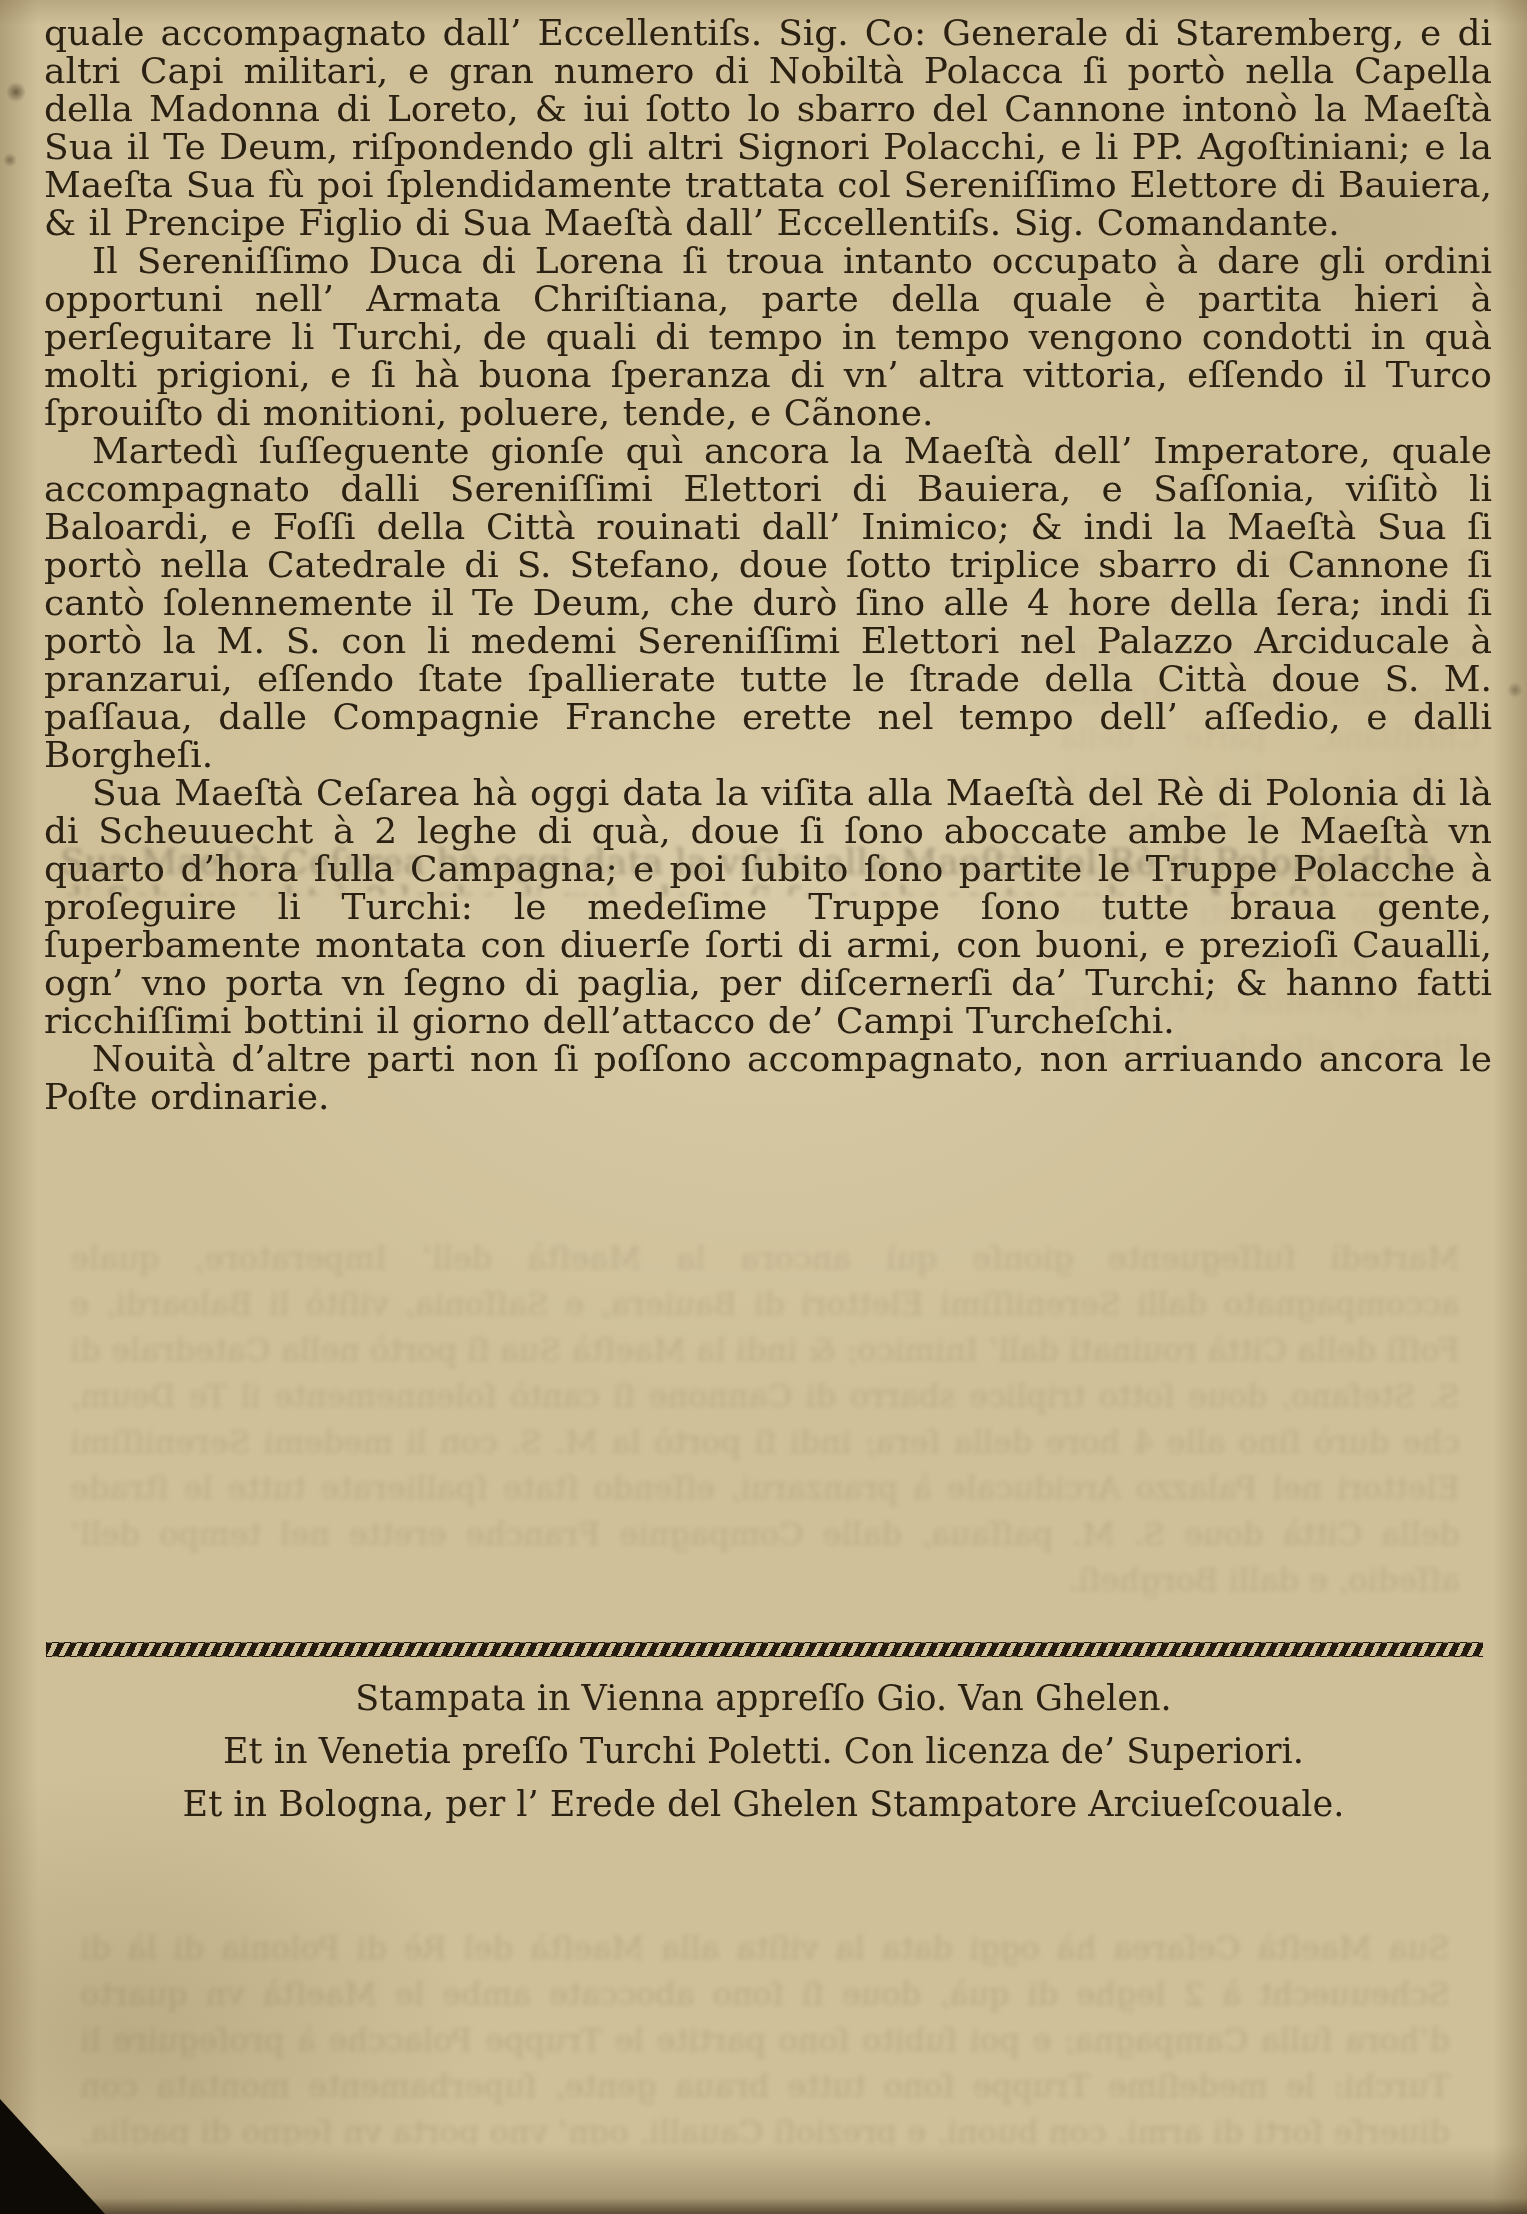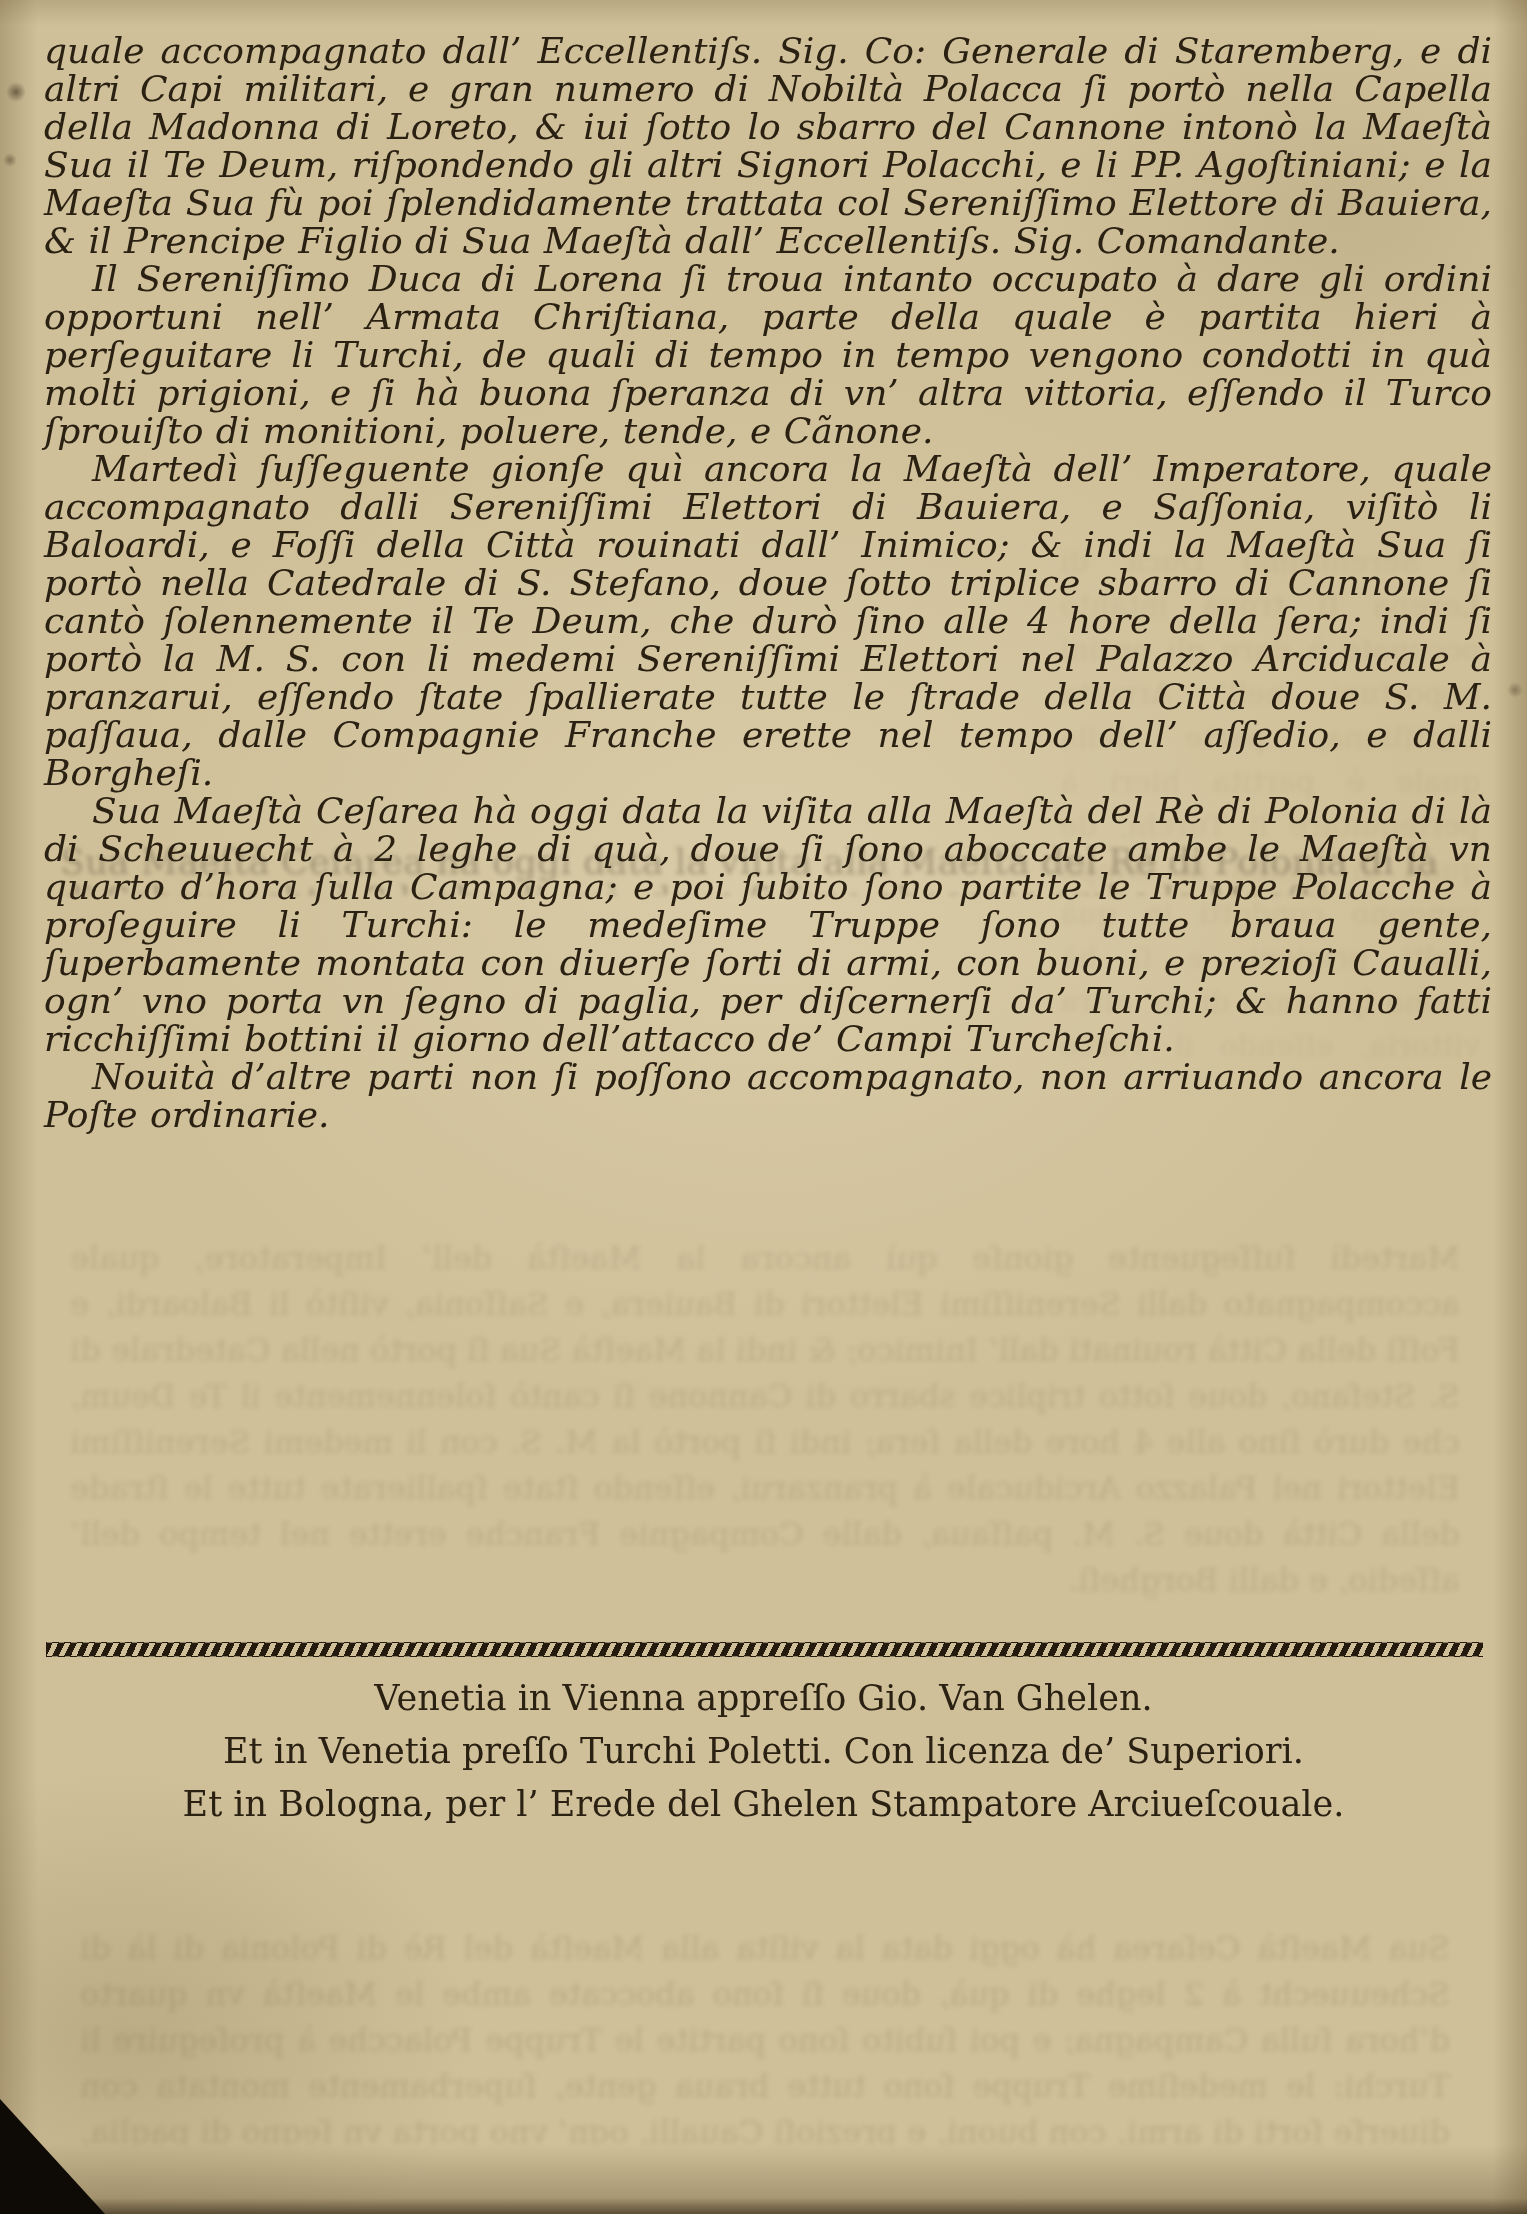--- a/index.html
+++ b/index.html
@@ -29,28 +29,27 @@
       radial-gradient(ellipse 900px 700px at 50% 40%, rgba(255,248,224,0.20), transparent 75%),
       linear-gradient(90deg,  rgba(104,84,48,0.30) 0px, rgba(104,84,48,0) 38px),
       linear-gradient(270deg, rgba(104,84,48,0.34) 0px, rgba(104,84,48,0) 34px),
       linear-gradient(180deg, rgba(104,84,48,0.22) 0px, rgba(104,84,48,0) 26px),
       linear-gradient(0deg,   rgba(84,64,34,0.42) 0px, rgba(84,64,34,0) 70px);
   }
 
   
   .text-block {
     position: absolute;
-    top: 32px;
+    top: 14px;
     left: 44px;
     width: 1448px;
     font-size: 36px;
     line-height: 38px;
     text-align: justify;
     word-spacing: 1px;
-    font-style: italic;
   }
   .text-block p {
     margin: 0;
     text-indent: 48px;
   }
   .text-block p.no-indent { text-indent: 0; }
 
   
   .bleed {
     position: absolute;
@@ -148,21 +147,21 @@
     <p class="no-indent">quale accompagnato dall’ Eccellentiſs. Sig. Co: Generale di Staremberg, e di altri Capi militari, e gran numero di Nobiltà Polacca ſi portò nella Capella della Madonna di Loreto, &amp; iui ſotto lo sbarro del Cannone intonò la Maeſtà Sua il Te Deum, riſpondendo gli altri Signori Polacchi, e li PP. Agoſtiniani; e la Maeſta Sua fù poi ſplendidamente trattata col Sereniſſimo Elettore di Bauiera, &amp; il Prencipe Figlio di Sua Maeſtà dall’ Eccellentiſs. Sig. Comandante.</p>
     <p>Il Sereniſſimo Duca di Lorena ſi troua intanto occupato à dare gli ordini opportuni nell’ Armata Chriſtiana, parte della quale è partita hieri à perſeguitare li Turchi, de quali di tempo in tempo vengono condotti in quà molti prigioni, e ſi hà buona ſperanza di vn’ altra vittoria, eſſendo il Turco ſprouiſto di monitioni, poluere, tende, e Cãnone.</p>
     <p>Martedì ſuſſeguente gionſe quì ancora la Maeſtà dell’ Imperatore, quale accompagnato dalli Sereniſſimi Elettori di Bauiera, e Saſſonia, viſitò li Baloardi, e Foſſi della Città rouinati dall’ Inimico; &amp; indi la Maeſtà Sua ſi portò nella Catedrale di S. Stefano, doue ſotto triplice sbarro di Cannone ſi cantò ſolennemente il Te Deum, che durò ſino alle 4 hore della ſera; indi ſi portò la M. S. con li medemi Sereniſſimi Elettori nel Palazzo Arciducale à pranzarui, eſſendo ſtate ſpallierate tutte le ſtrade della Città doue S. M. paſſaua, dalle Compagnie Franche erette nel tempo dell’ aſſedio, e dalli Borgheſi.</p>
     <p>Sua Maeſtà Ceſarea hà oggi data la viſita alla Maeſtà del Rè di Polonia di là di Scheuuecht à 2 leghe di quà, doue ſi ſono aboccate ambe le Maeſtà vn quarto d’hora ſulla Campagna; e poi ſubito ſono partite le Truppe Polacche à proſeguire li Turchi: le medeſime Truppe ſono tutte braua gente, ſuperbamente montata con diuerſe ſorti di armi, con buoni, e prezioſi Caualli, ogn’ vno porta vn ſegno di paglia, per diſcernerſi da’ Turchi; &amp; hanno fatti ricchiſſimi bottini il giorno dell’attacco de’ Campi Turcheſchi.</p>
     <p>Nouità d’altre parti non ſi poſſono accompagnato, non arriuando ancora le Poſte ordinarie.</p>
   </main>
 
   <div class="rule"></div>
 
   <div class="colophon">
-    <p>Venetia in Vienna appreſſo Gio. Van Ghelen.</p>
+    <p>Stampata in Vienna appreſſo Gio. Van Ghelen.</p>
     <p>Et in Venetia preſſo Turchi Poletti.  Con licenza de’ Superiori.</p>
     <p>Et in Bologna, per l’ Erede del Ghelen Stampatore Arciueſcouale.</p>
   </div>
 
   <div class="bottom-edge"></div>
   <div class="corner-bl"></div>
 
 </div>
 
 </body></html>

